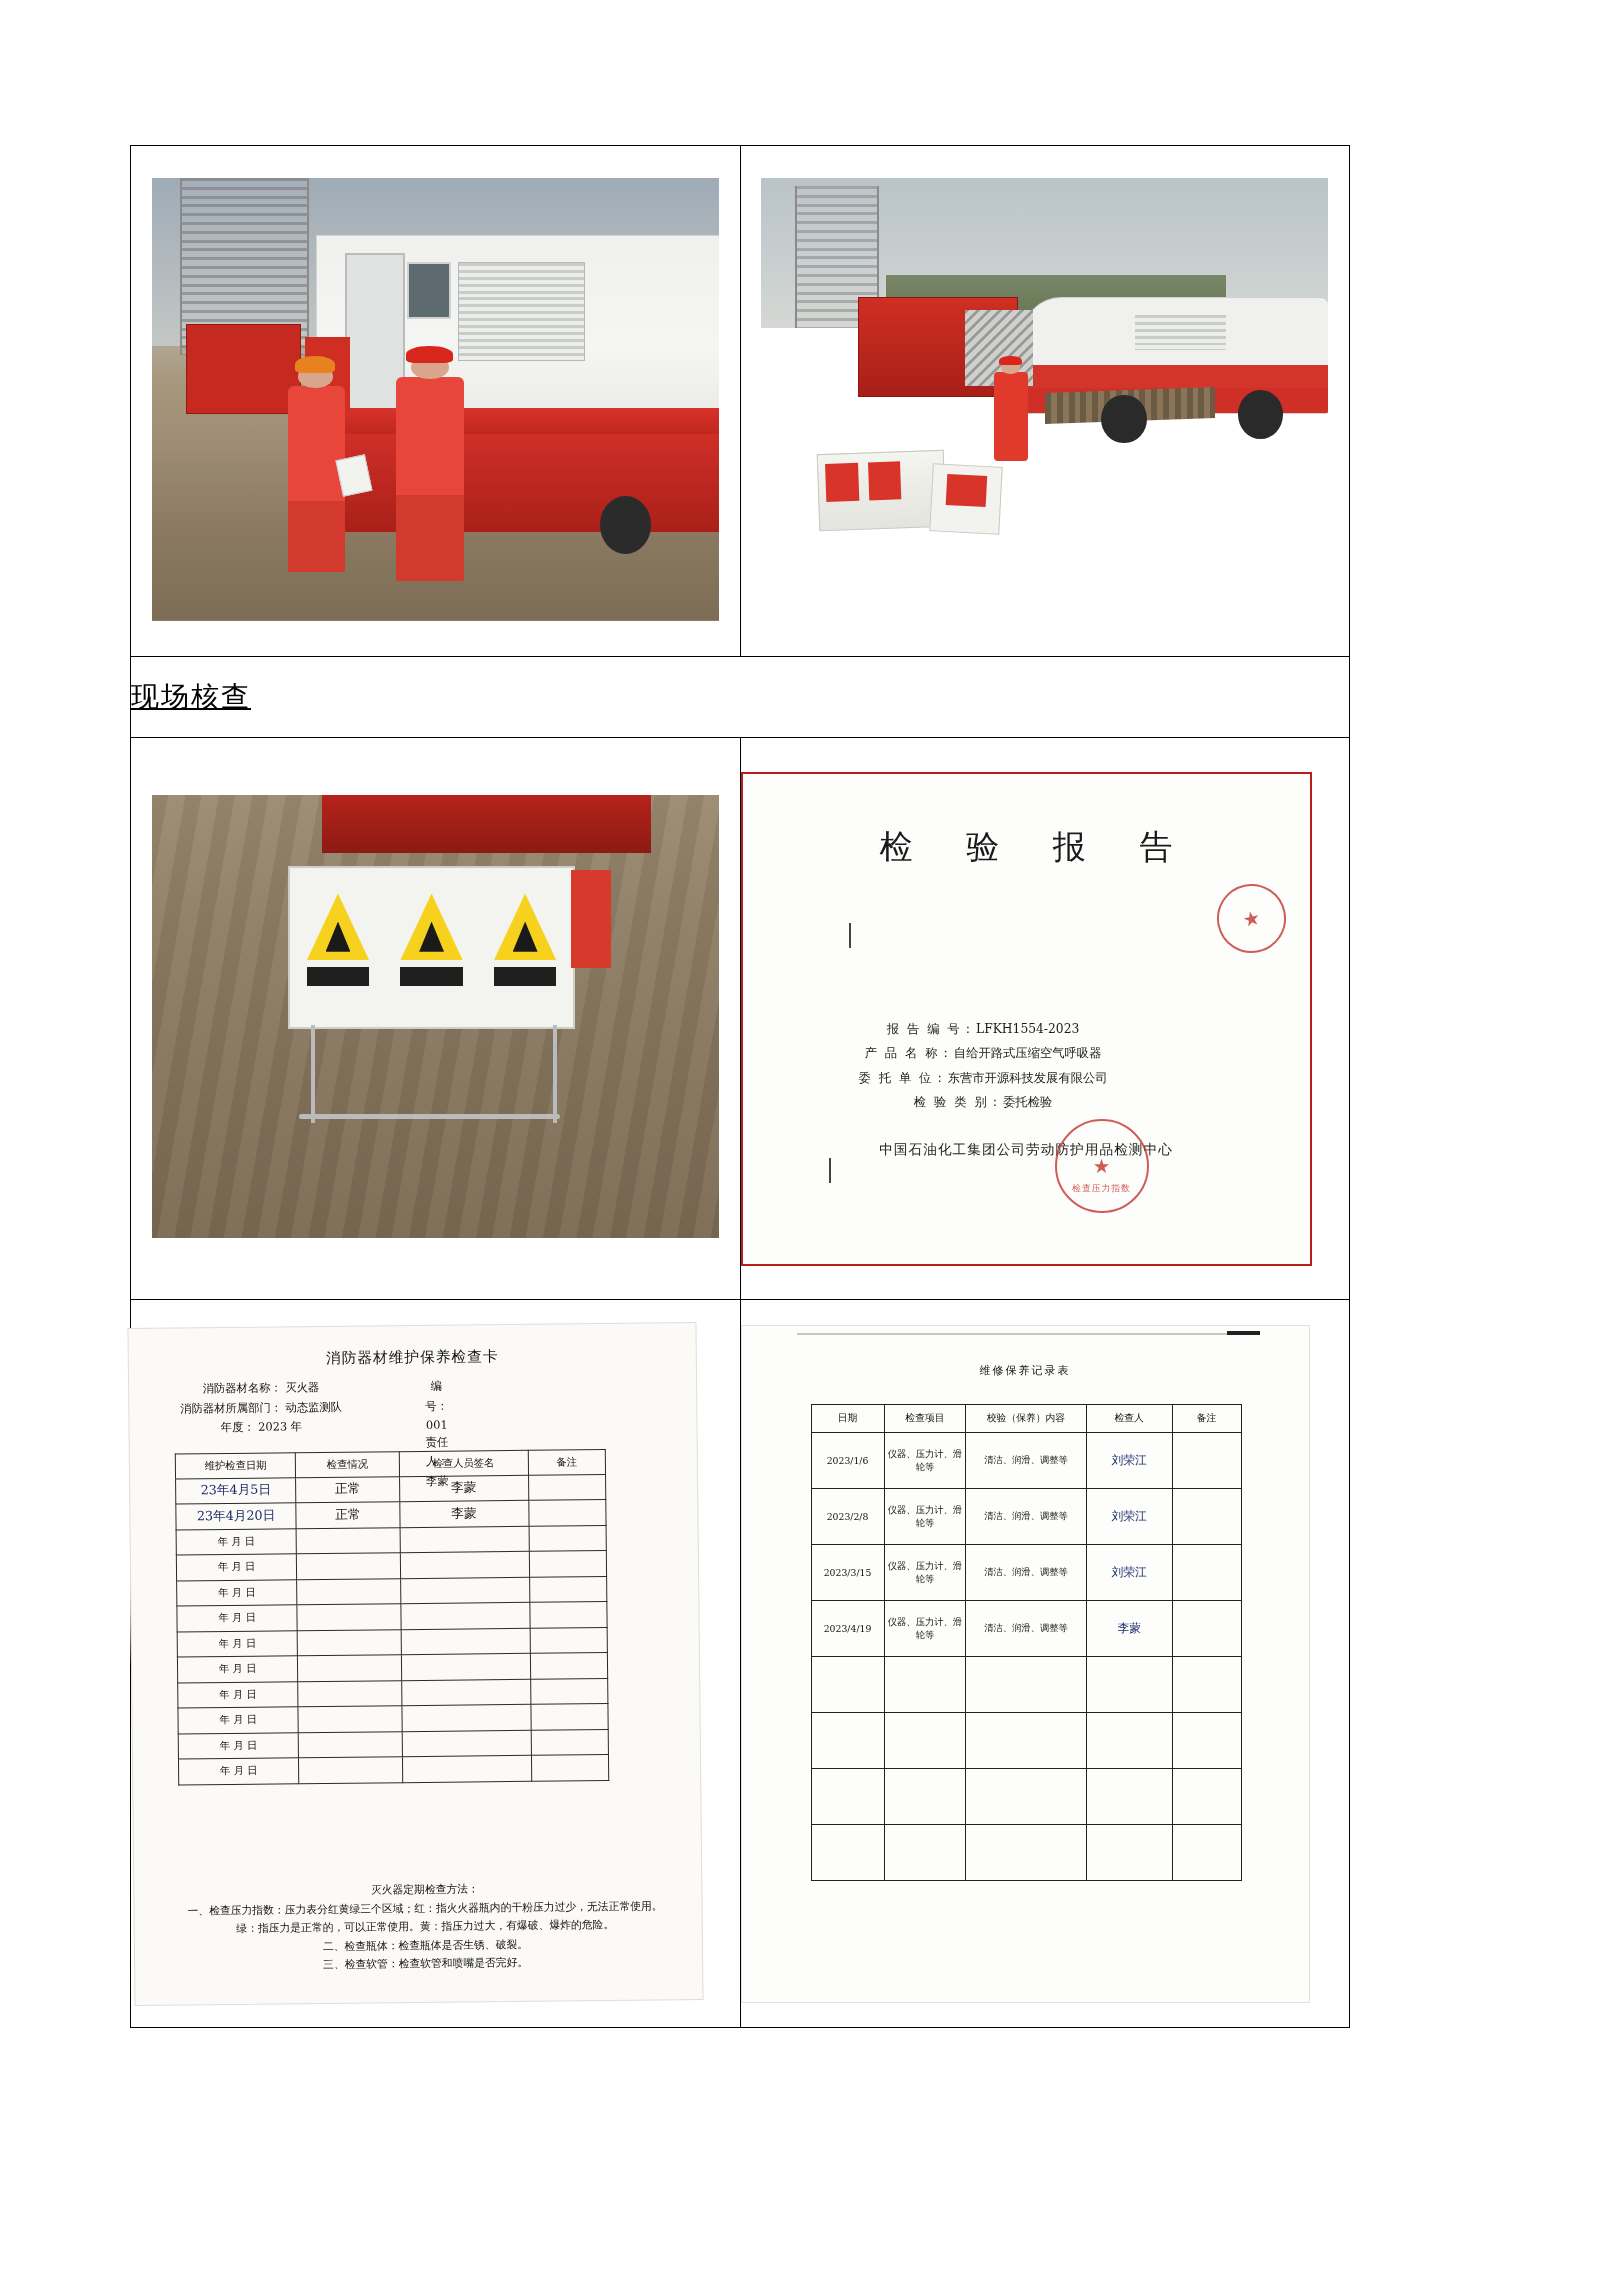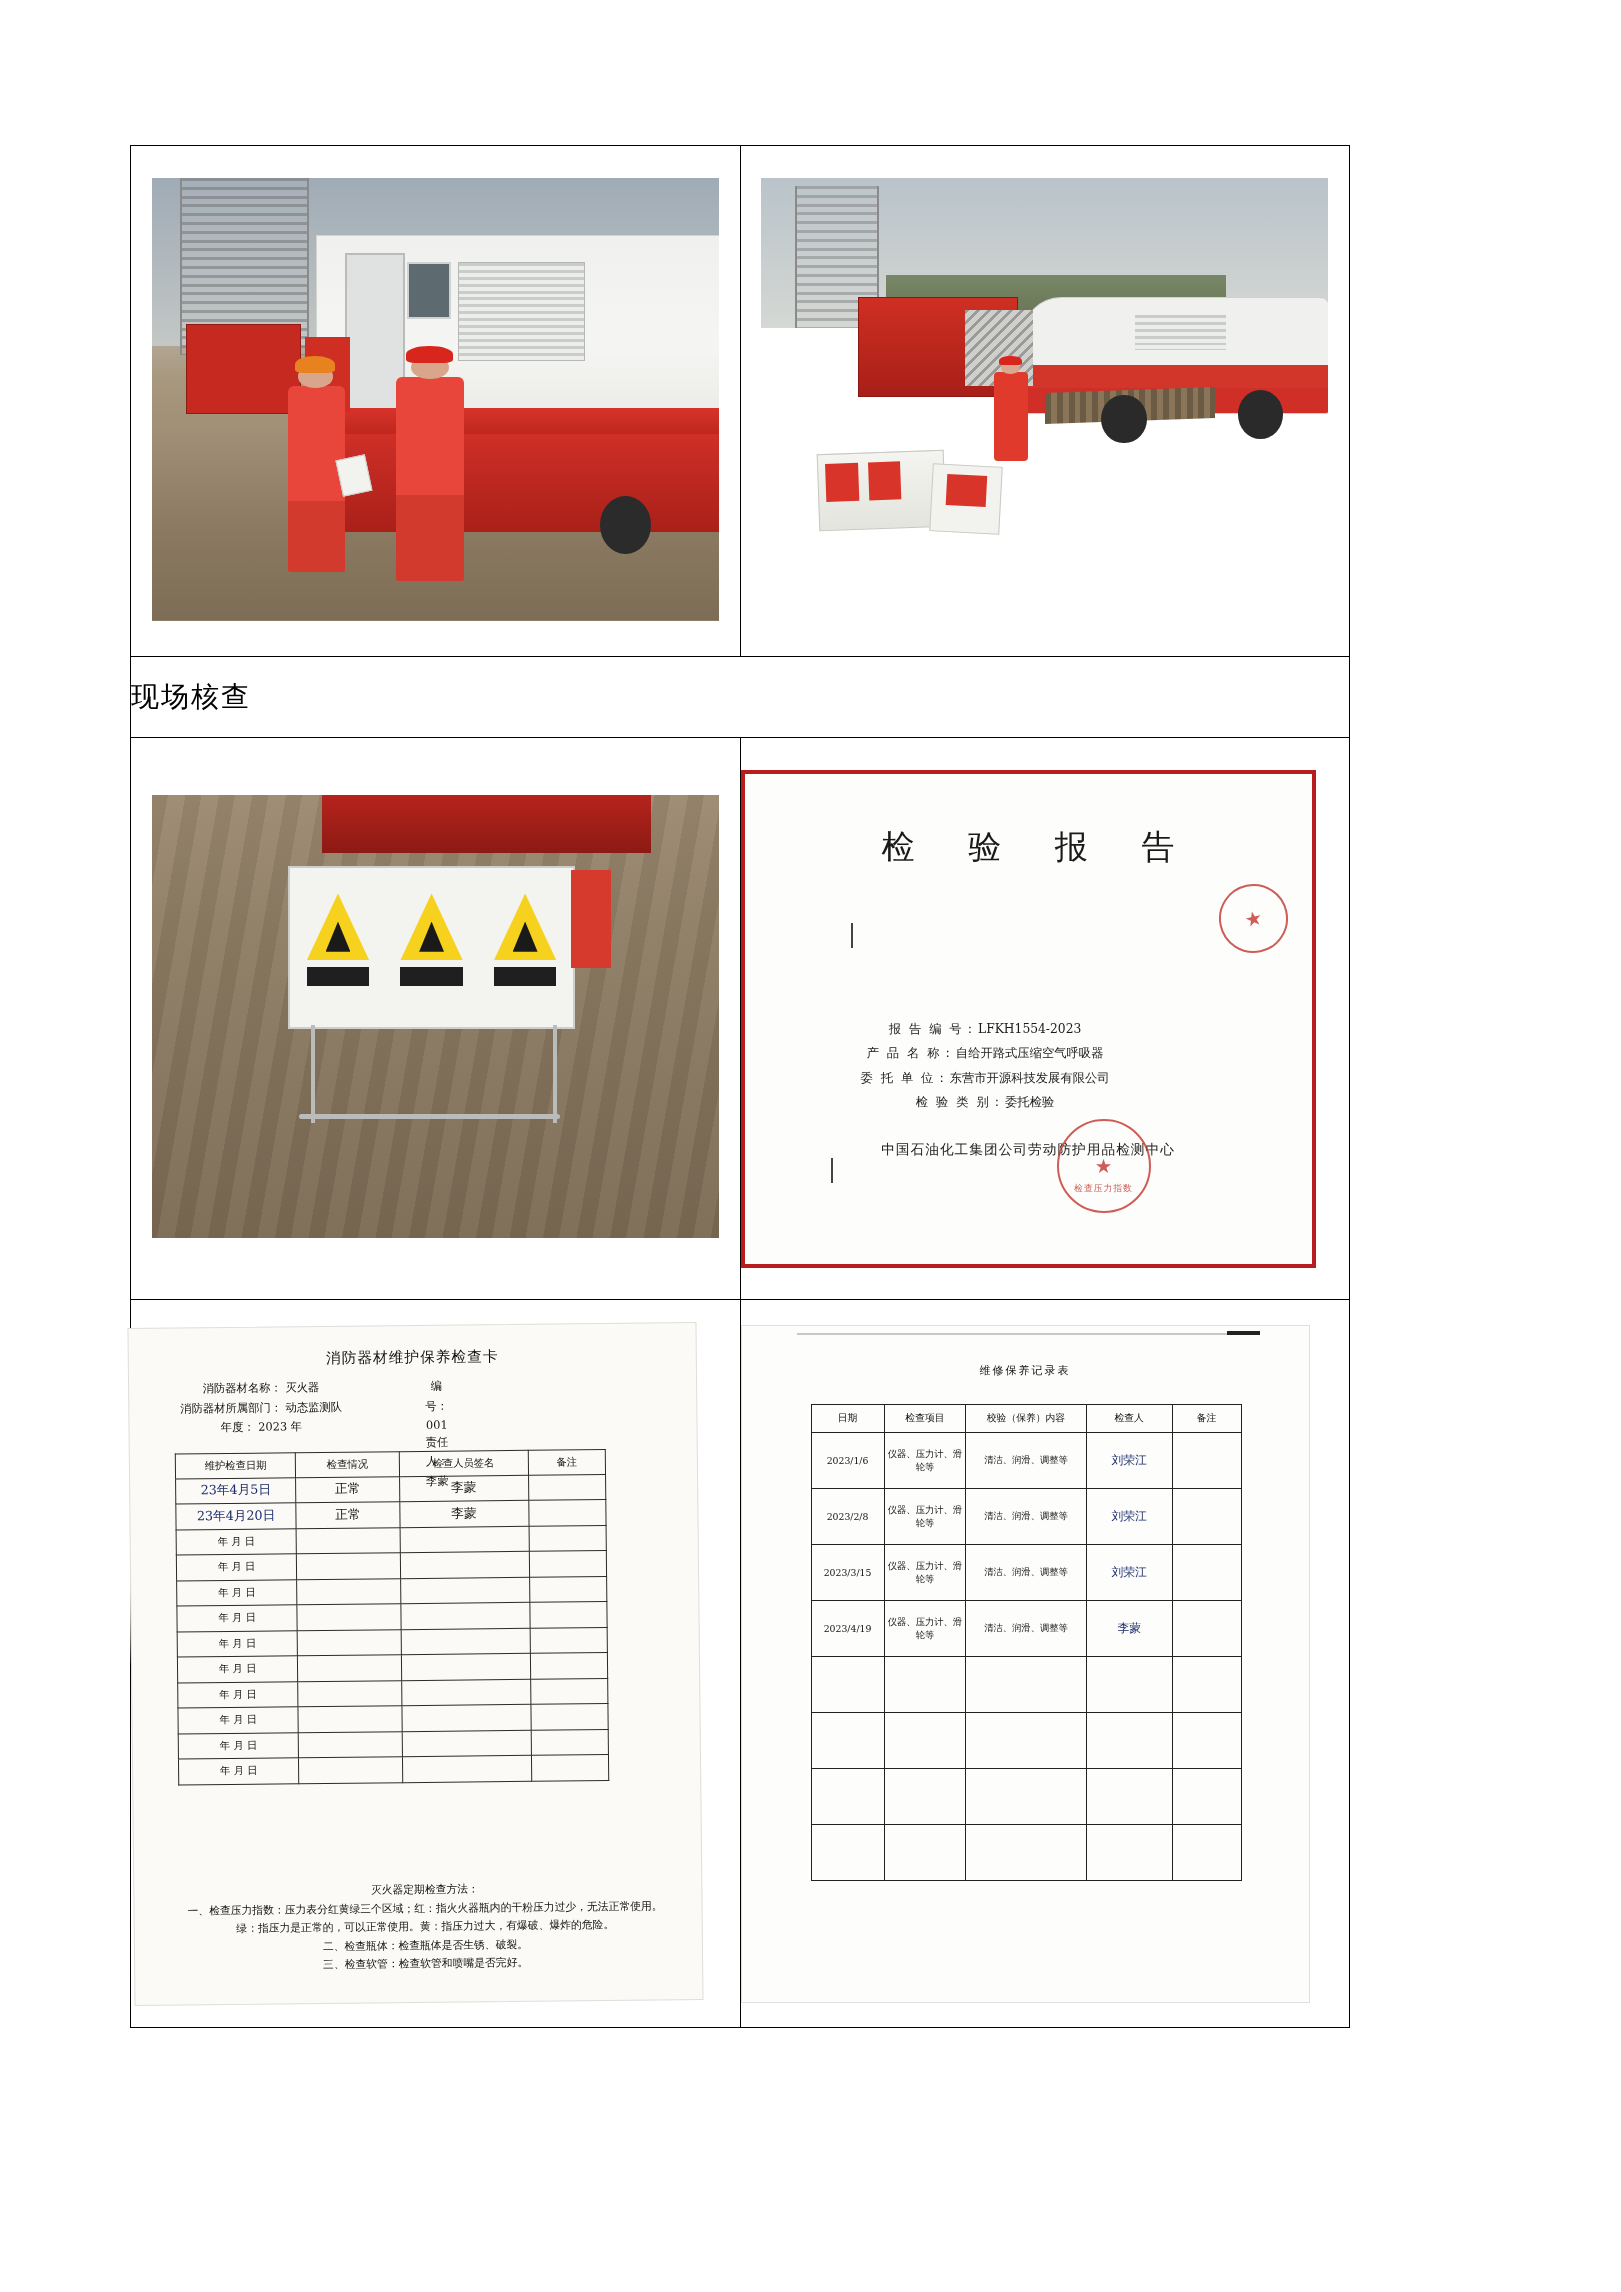--- a/index.html
+++ b/index.html
@@ -21,20 +21,21 @@
     height: 2293px;
     background: #fff;
   }
   .doc-table {
     position: absolute;
     left: 130px;
     top: 145px;
     width: 1220px;
     border-collapse: collapse;
     table-layout: fixed;
+    text-decoration: underline;
   }
   .doc-table td {
     border: 1px solid #000;
     vertical-align: middle;
     padding: 0;
   }
   .cell-photo {
     height: 510px;
     text-align: center;
   }
@@ -169,21 +170,21 @@
   .p3-cap.c1 { left:6%; } .p3-cap.c2 { left:39%; } .p3-cap.c3 { left:72%; }
   .p3-legs { position:absolute; left:28%; top:52%; width:42%; height:22%;
     border-left:4.9px solid #b9bcbb; border-right:4.9px solid #b9bcbb; }
   .p3-foot { position:absolute; left:26%; top:72%; width:46%; height:4.9px; background:#b9bcbb; border-radius:2.9px; }
   .p3-side { position:absolute; left:74%; top:17%; width:7%; height:22%; background:#d63a2c; }
 
   
   .docpage {
     width: 567px; height: 490px;
     background: #fdfdfb;
-    border: 4px solid #b91c1c;
+    border: 2px solid #b91c1c;
     position: relative;
     overflow: hidden;
   }
   .rep-title {
     position: absolute; left: 0; right: 0; top: 51px;
     text-align: center;
     font-family: "DejaVu Serif", serif;
     font-size: 33px;
     letter-spacing: 21.6px;
     color: #1a1a1a;

